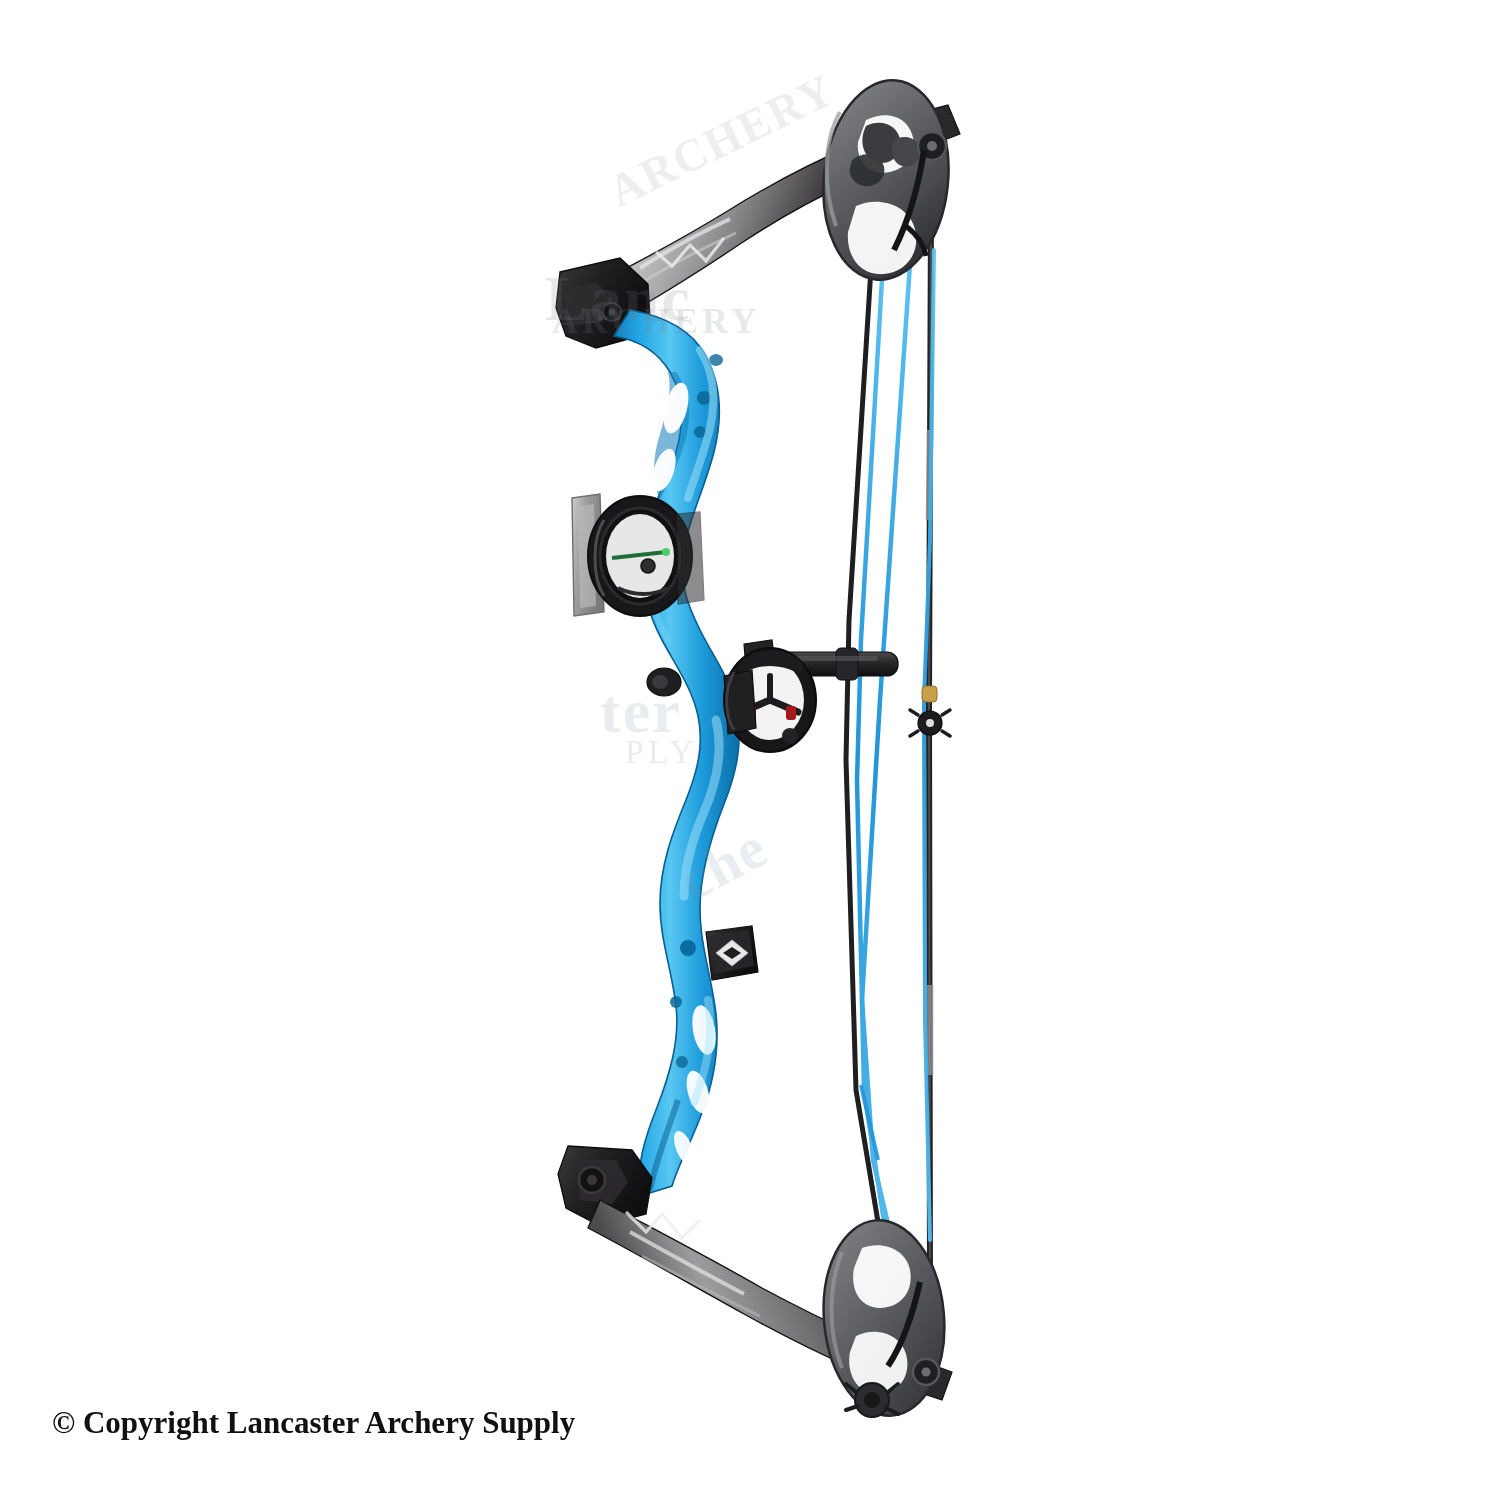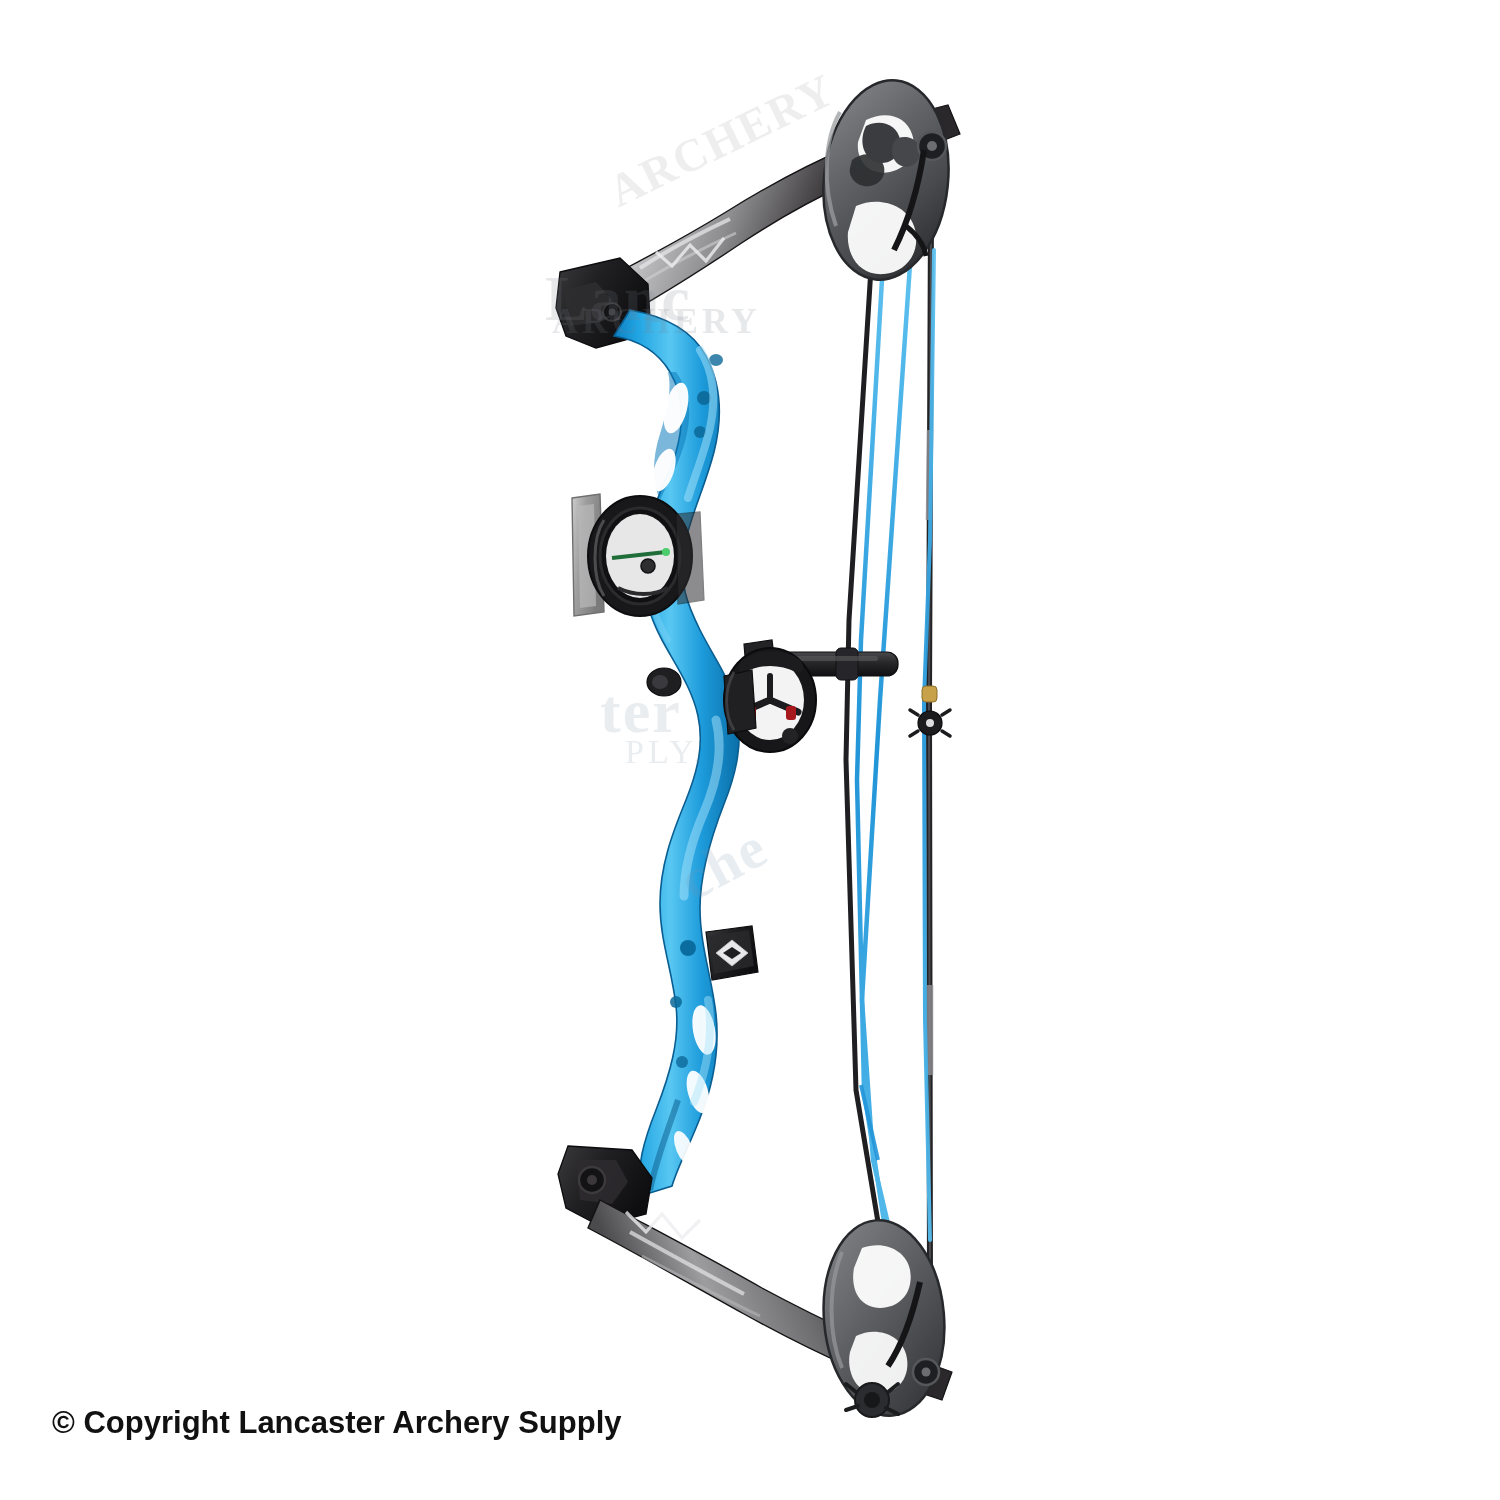--- a/index.html
+++ b/index.html
@@ -91,21 +91,21 @@
     color: rgba(150,150,150,0.16);
     transform: rotate(-26deg);
     transform-origin: left top;
   }
 
   
   #copyright-caption {
     position: absolute;
     left: 52px;
     top: 1405px;
-    font-family: Liberation Sans, sans-serif;
+    font-family: Liberation Serif, serif;
     font-size: 31px;
     font-weight: bold;
     color: #111111;
     letter-spacing: 0px;
     white-space: nowrap;
   }
 </style>
 </head>
 <body>
 

